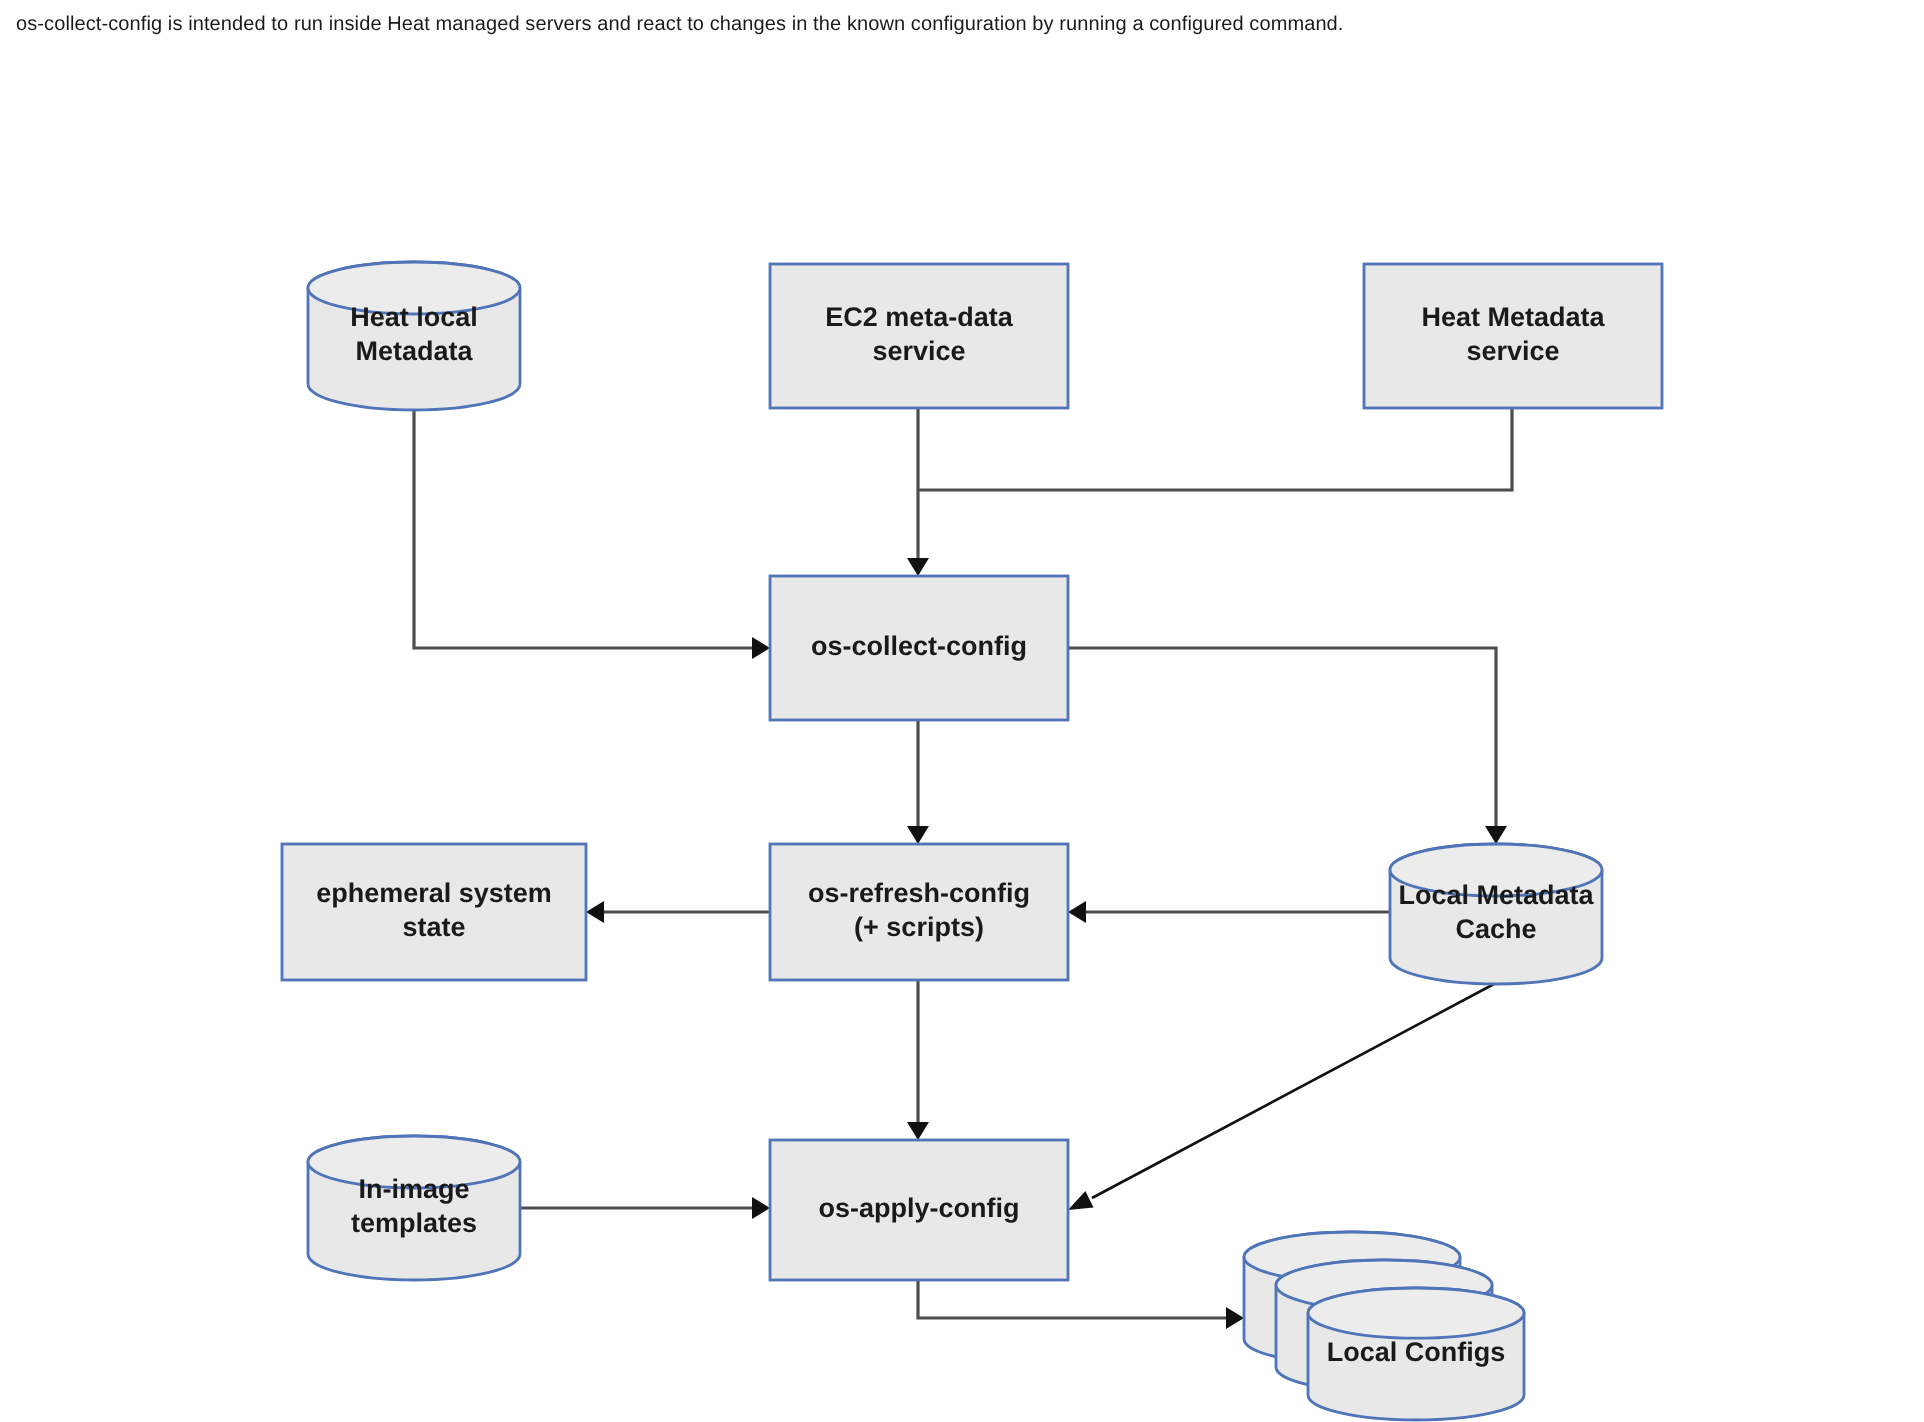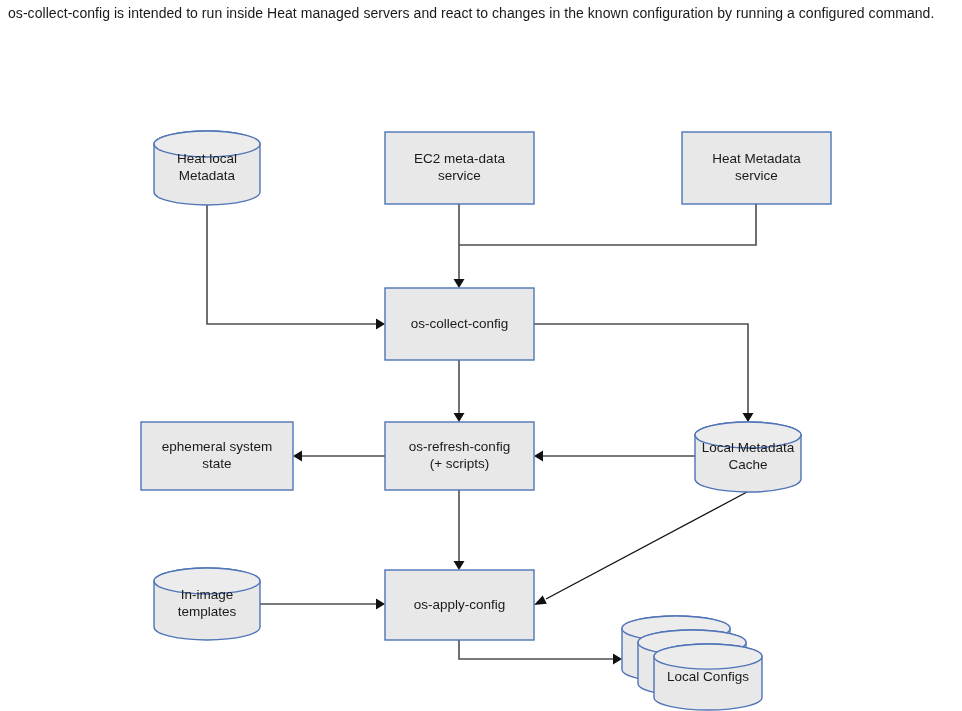--- a/index.html
+++ b/index.html
@@ -13,32 +13,33 @@
     height: 711px;
     position: relative;
     font-family: "Liberation Sans", sans-serif;
     overflow: hidden;
   }
   #caption {
     position: absolute;
     left: 8px;
     top: 5px;
     width: 946px;
-    font-size: 14px;
+    font-size: 10px;
     line-height: 16px;
     color: #1a1a1a;
     white-space: nowrap;
     letter-spacing: 0.05px;
   }
   #diagram-canvas {
     position: absolute;
     left: 0;
     top: 0;
     width: 962px;
     height: 711px;
+    font-weight: bold;
   }
   svg {
     display: block;
   }
   .node-shape {
     fill: #e8e8e8;
     stroke: #4f74b8;
     stroke-width: 1.4;
   }
   .cyl-top {

